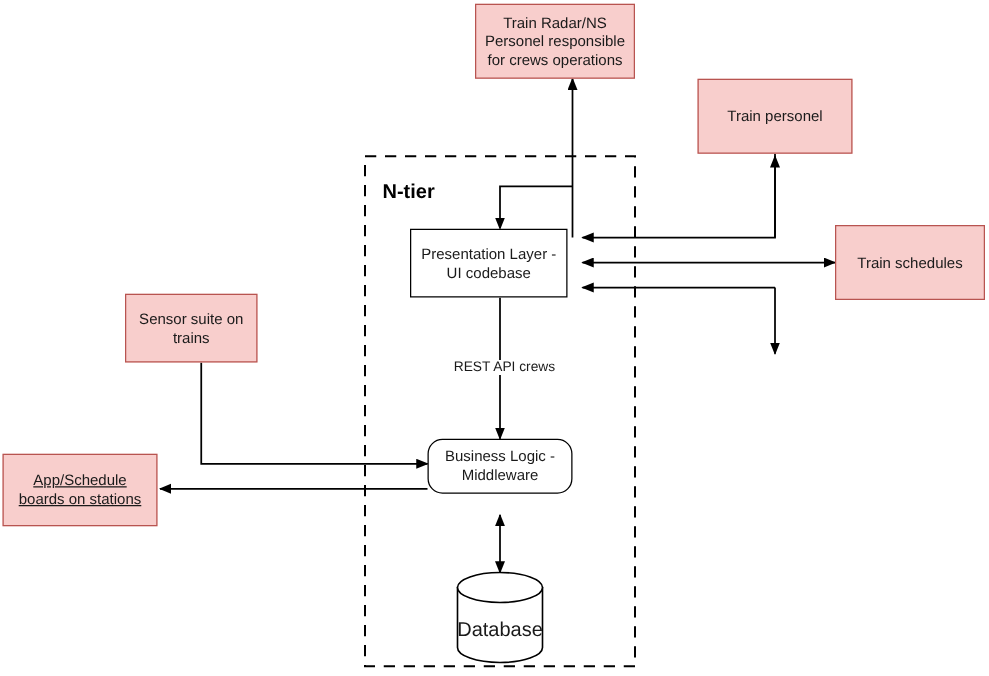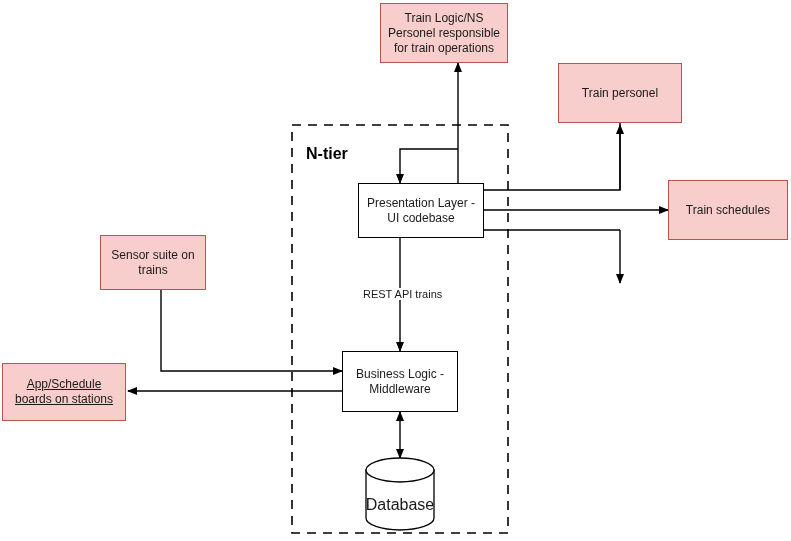--- a/index.html
+++ b/index.html
@@ -102,32 +102,32 @@
     <path d="M400,412 L400,458" fill="none" stroke="#000000" stroke-width="1.4" marker-end="url(#arrow)" marker-start="url(#arrowStart)"></path>
 
     <g>
       <path d="M366,470 L366,518 A34,12 0 0 0 434,518 L434,470 Z" fill="#ffffff" stroke="#000000" stroke-width="1.3"></path>
       <ellipse cx="400" cy="470" rx="34" ry="12" fill="#ffffff" stroke="#000000" stroke-width="1.3"></ellipse>
     </g>
   </svg>
 
   <div class="zone-label" style="left:306px; top:145px;">N-tier</div>
 
-  <div class="node-box pink" style="left:380px; top:3px; width:128px; height:60px;">Train Logic/NS Personel responsible for train operations</div>
+  <div class="node-box pink" style="left:380px; top:3px; width:128px; height:60px;">Train Radar/NS Personel responsible for crews operations</div>
 
   <div class="node-box pink" style="left:668px; top:180px; width:120px; height:60px;">Train schedules</div>
 
   <div class="node-box pink" style="left:558px; top:63px; width:124px; height:60px;">Train personel</div>
 
 
   <div class="node-box pink" style="left:100px; top:235px; width:106px; height:55px;">Sensor suite on trains</div>
 
   <div class="node-box pink" style="left:2px; top:363px; width:124px; height:58px;text-decoration:underline;">App/Schedule boards on stations</div>
 
-  <div class="node-box white" style="left:358px; top:183px; width:126px; height:55px;">Presentation Layer - UI codebase</div>
+  <div class="node-box white" style="left:328px; top:183px; width:126px; height:55px;">Presentation Layer - UI codebase</div>
 
-  <div class="node-box white" style="left:342px; top:351px; width:116px; height:61px;">Business Logic - Middleware</div>
+  <div class="node-box white" style="left:342px; top:351px; width:116px; height:44px;border-radius:12px;">Business Logic - Middleware</div>
 
   <div class="db-label" style="left:360px; top:496px;">Database</div>
 
-  <div class="edge-label" style="left:360px; top:288px;">REST API trains</div>
+  <div class="edge-label" style="left:360px; top:288px;">REST API crews</div>
 
 </div>
 
 </body></html>

